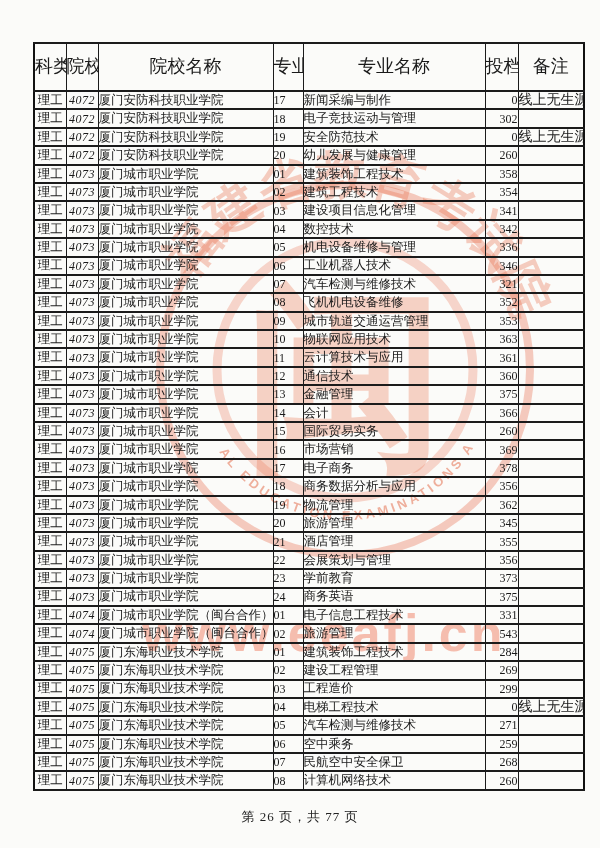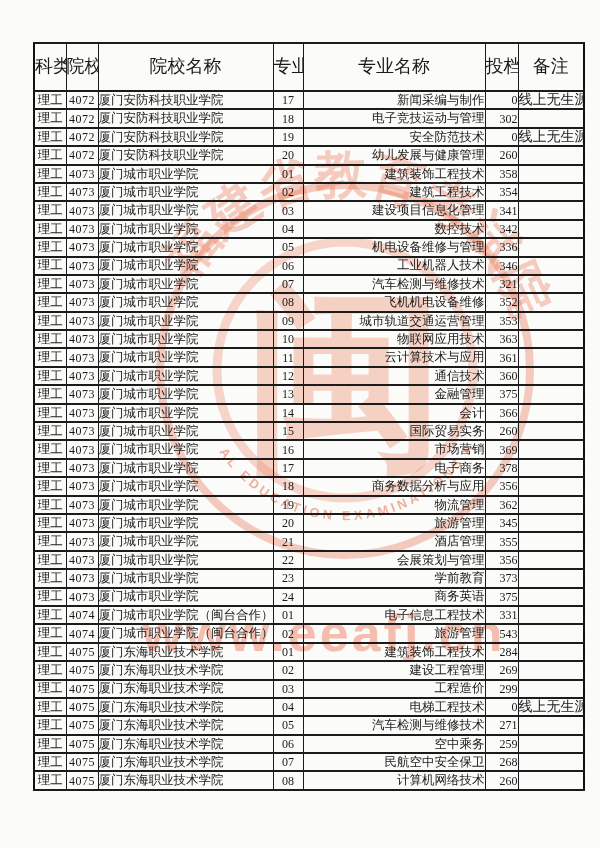--- a/index.html
+++ b/index.html
@@ -56,24 +56,24 @@
     background:transparent;
   }
   table.score-table{border:2px solid #111;}
   thead th{
     height:46px;font-weight:normal;font-size:18px;
     text-align:center;vertical-align:middle;
     line-height:1.18;white-space:normal;
   }
   tbody td{height:16.4px;vertical-align:middle;line-height:1;}
   .c-kl   {text-align:center;margin-left:9px;}
-  .c-code {text-align:center;font-size:12px;letter-spacing:.5px;}
+  .c-code {text-align:center;font-size:12px;letter-spacing:.5px;font-style:italic;}
   .c-school{text-align:left;padding-left:4px;}
-  .c-mcode{text-align:center;font-size:12px;}
-  .c-major{text-align:right;padding-left:5px;}
+  .c-mcode{font-size:12px;}
+  .c-major{text-align:left;padding-left:5px;}
   .c-score{text-align:right;padding-right:3px;font-size:12px;}
   .c-note {text-align:left;padding-left:2px;font-size:14px;}
 
   
   .footer{
     position:absolute;left:0;top:808px;width:600px;
     text-align:center;font-size:13px;letter-spacing:1px;
     color:#222;z-index:2;
   }
 </style>
@@ -496,13 +496,14 @@
     <td class="c-code">4075</td>
     <td class="c-school">厦门东海职业技术学院</td>
     <td class="c-mcode">08</td>
     <td class="c-major">计算机网络技术</td>
     <td class="c-score">260</td>
     <td class="c-note"></td>
   </tr>
 </tbody>
   </table>
 
+  <div class="footer">第 26 页，共 77 页</div>
 </div>
 
 </body></html>

